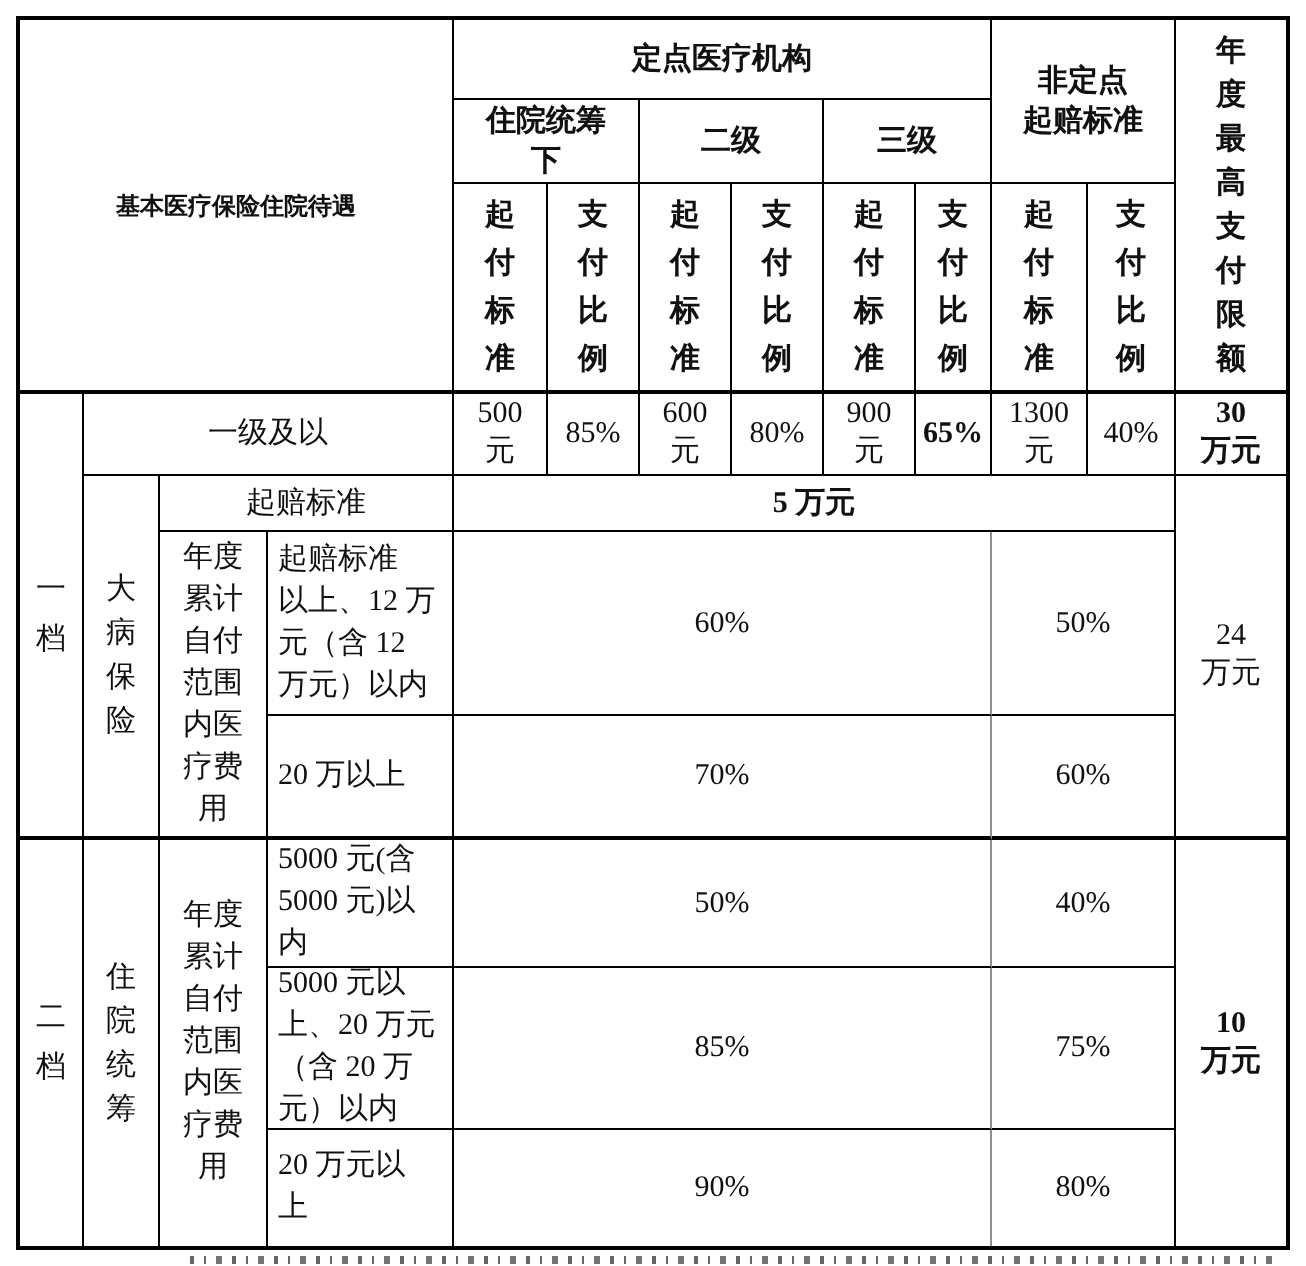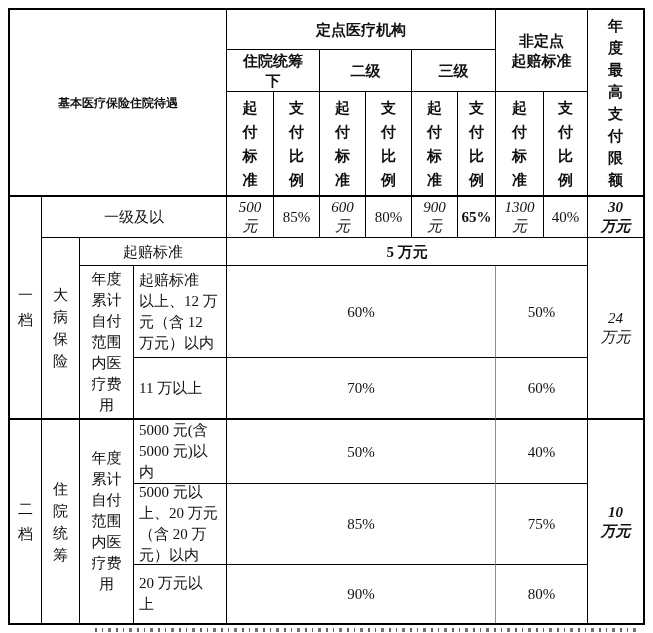--- a/index.html
+++ b/index.html
@@ -12,21 +12,21 @@
   .c{box-sizing:border-box;border-right:1px solid #000;border-bottom:1px solid #000;
      display:flex;align-items:center;justify-content:center;text-align:center;
      white-space:pre-line;font-size:15px;line-height:20px;overflow:hidden;padding:1px;}
   .b{font-weight:bold;}
   .t16{font-size:12px;}
   .v8{line-height:22px;}
   .v4{line-height:24px;}
   .v2{line-height:25px;}
   .vs{line-height:22px;}
   .sc{line-height:21px;}
-  .num{line-height:19px;font-style:italic;}
+  .num{line-height:19px;}
   .rng{justify-content:flex-start;text-align:left;padding:3px 2px 3px 5px;line-height:21px;}
   .hb{border-bottom-width:2px;}
   .tb{border-bottom-width:2px;}
   .no-r{border-right:none;}
   .no-b{border-bottom:none;}
   .gr{border-right-color:#8f8f8f;}
   .caption-remnant{position:absolute;left:95px;top:628px;width:545px;height:4px;opacity:.75;
      background:repeating-linear-gradient(90deg,#333 0 2px,transparent 2px 7px,#333 7px 8px,transparent 8px 13px,#444 13px 16px,transparent 16px 21px);}
 </style>
 </head>
@@ -120,21 +120,21 @@
 内医
 疗费
 用</div>
     <div class="c rng" style="grid-area:6/4/7/5">起赔标准
 以上、12 万
 元（含 12
 万元）以内</div>
     <div class="c gr" style="grid-area:6/5/7/11">60%</div>
     <div class="c" style="grid-area:6/11/7/13">50%</div>
 
-    <div class="c rng tb" style="grid-area:7/4/8/5">11 万以上</div>
+    <div class="c rng tb" style="grid-area:7/4/8/5">20 万以上</div>
     <div class="c gr tb" style="grid-area:7/5/8/11">70%</div>
     <div class="c tb" style="grid-area:7/11/8/13">60%</div>
 
     <div class="c v2 no-b" style="grid-area:8/1/11/2">二
 档</div>
     <div class="c vs no-b" style="grid-area:8/2/11/3">住
 院
 统
 筹</div>
     <div class="c sc no-b" style="grid-area:8/3/11/4">年度

